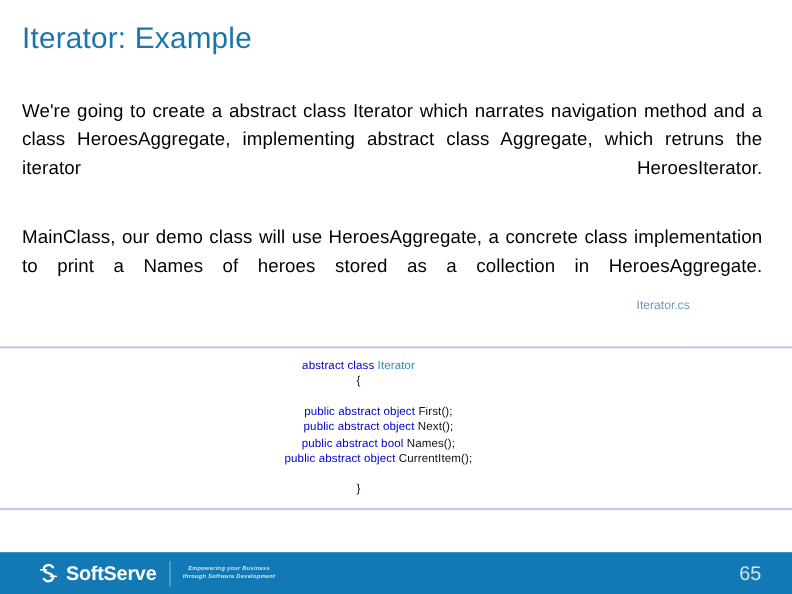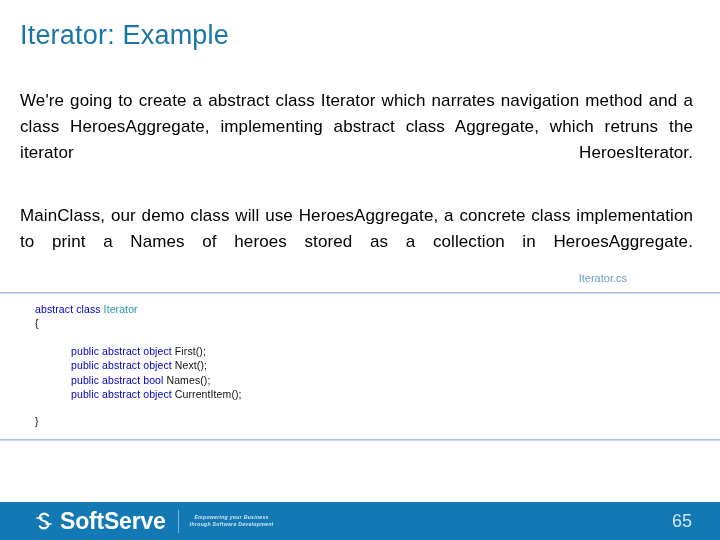--- a/index.html
+++ b/index.html
@@ -69,22 +69,23 @@
     line-height: 14px;
     color: #6b9cc4;
     font-family: "Liberation Sans", sans-serif;
     white-space: nowrap;
   }
 
   
   .code-region {
     position: absolute;
     left: 0;
-    top: 292px;
+    top: 315px;
     width: 617px;
+    text-align: center;
   }
   .code-rule {
     width: 720px;
     height: 2px;
     background: linear-gradient(to bottom, #a8bcd4 0%, #b9c9dd 50%, #e3e9f1 100%);
   }
   .code-rule.bottom {
     background: linear-gradient(to bottom, #a8bcd4 0%, #b9c9dd 50%, #e3e9f1 100%);
   }
   .code-body {
@@ -124,21 +125,21 @@
     align-items: center;
     height: 24px;
   }
   .logo-mark {
     width: 22px;
     height: 22px;
     margin-right: 5px;
     flex: 0 0 auto;
   }
   .logo-word {
-    font-size: 23px;
+    font-size: 18px;
     font-weight: bold;
     color: #ffffff;
     letter-spacing: -0.2px;
     line-height: 20px;
   }
   .logo-divider {
     width: 1px;
     height: 23px;
     background: #7ab4d8;
     margin: 0 11px 0 12px;

